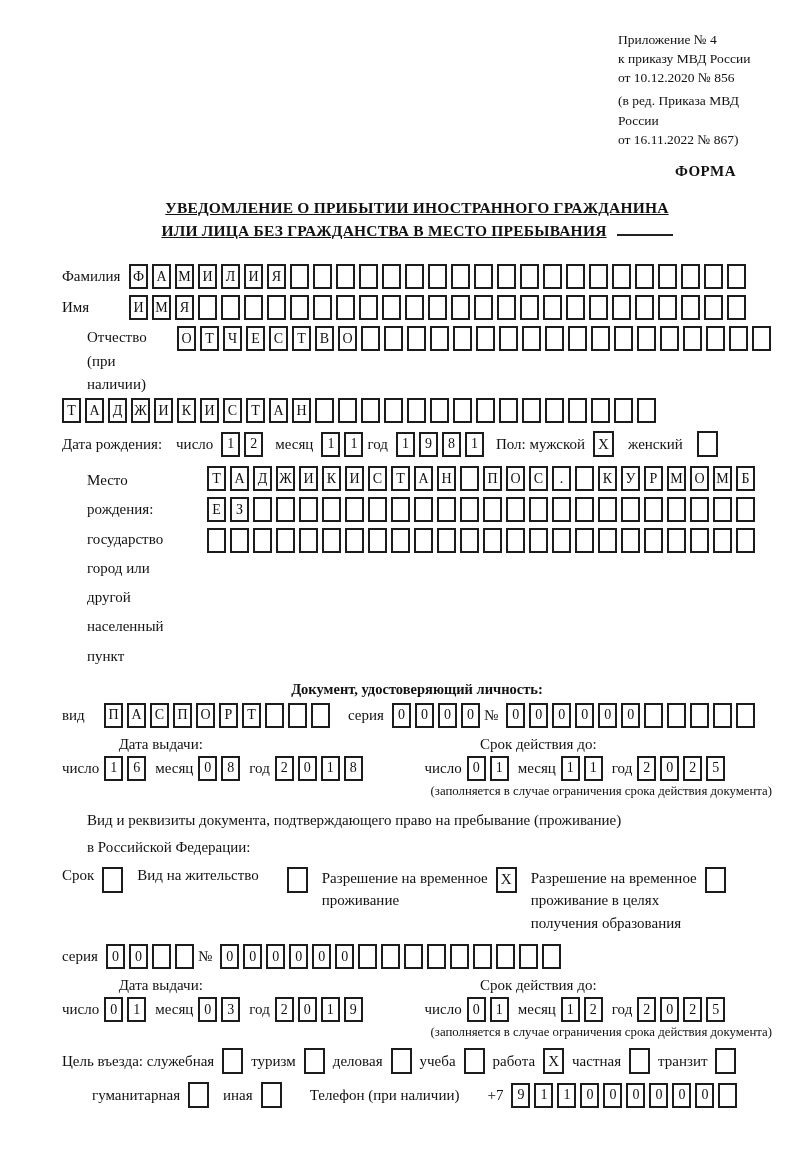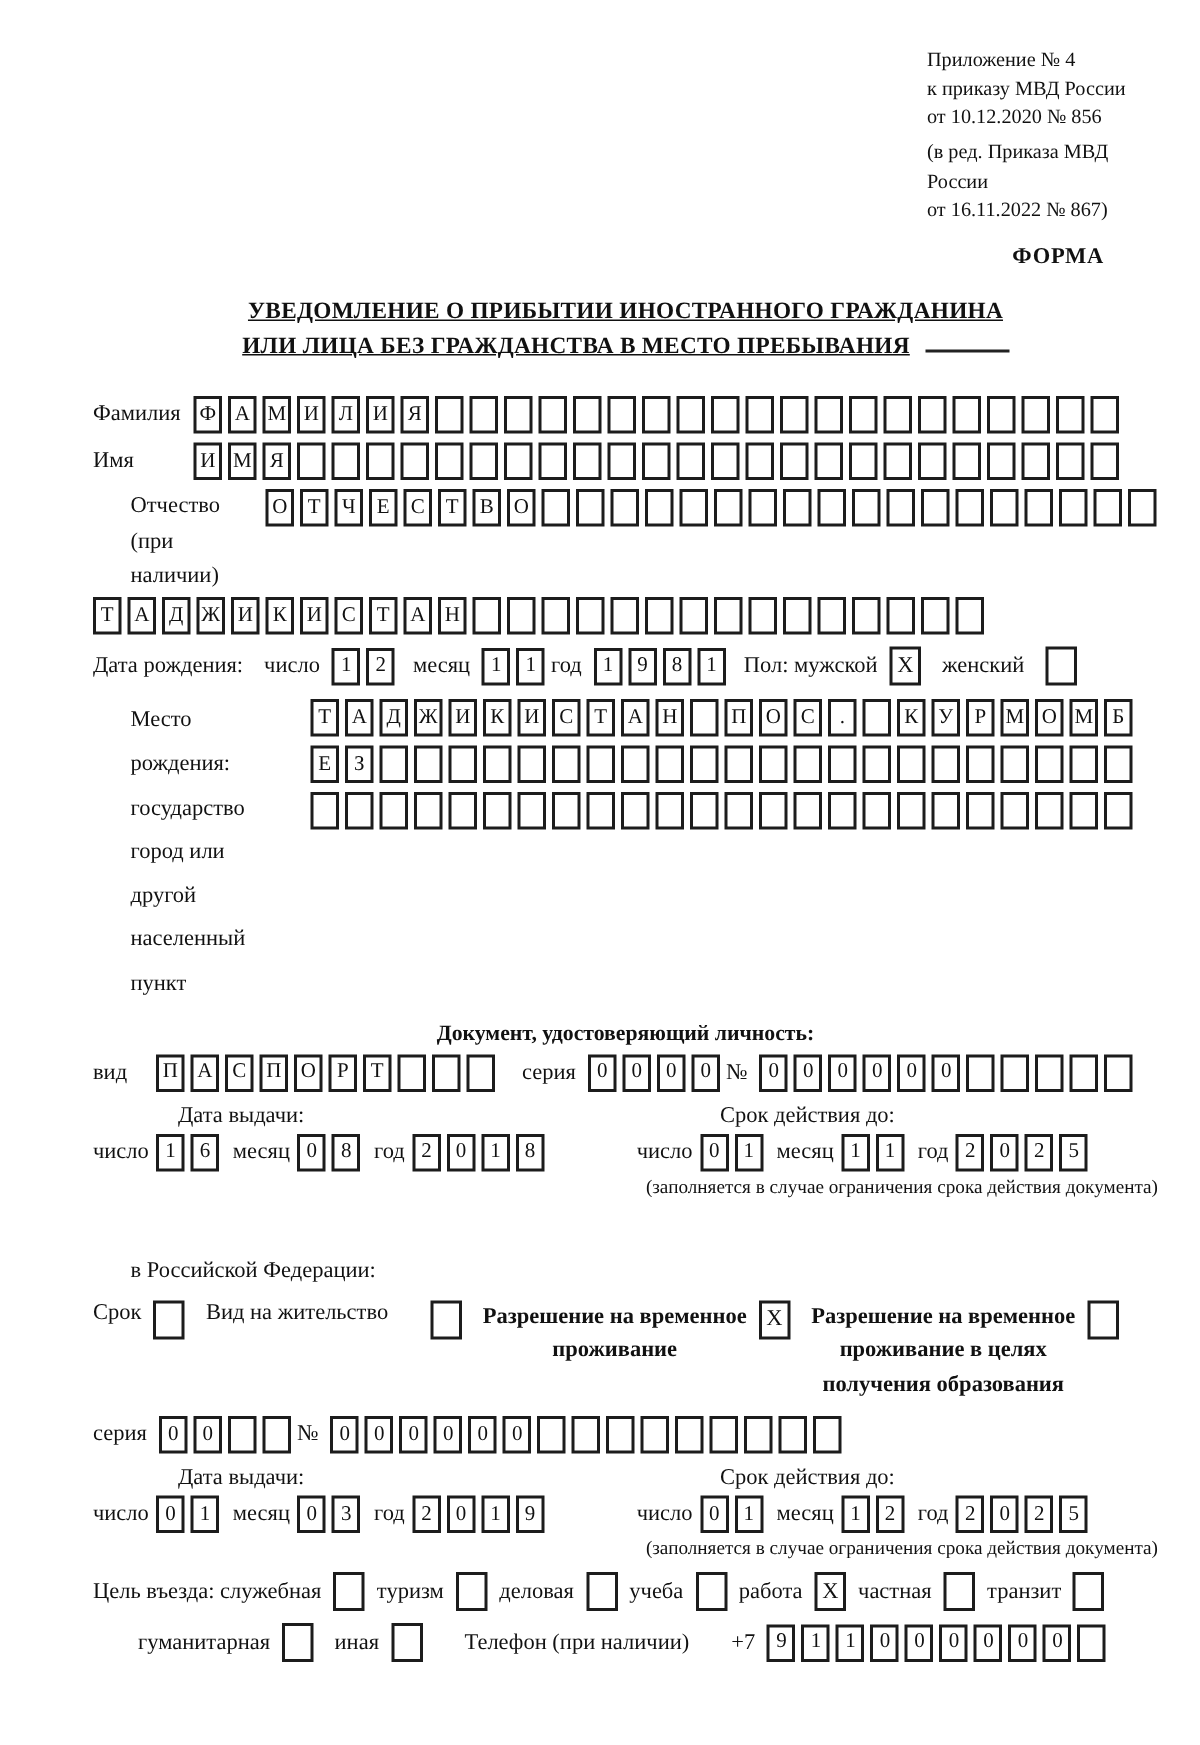--- a/index.html
+++ b/index.html
@@ -52,21 +52,21 @@
   .dcol.right .dhead { padding-right:120px; }
   .drow { display:flex; align-items:center; }
   .drow .t { margin-right:5px; }
   .drow .t2 { margin:0 5px; }
   .note { text-align:right; font-size:12.8px; margin-top:3px; }
 
   .gapx { width:8px; flex:none; }
   .gapx2 { width:14px; flex:none; }
 
   .pair { display:flex; align-items:flex-start; }
-  .pair .plabel { text-align:center; line-height:1.5; margin-right:8px;font-weight:bold; }
+  .pair .plabel { text-align:left; line-height:1.5; margin-right:8px; }
 </style>
 </head>
 <body>
 
 <div class="page">
 
   <div class="hdr">
     <div>Приложение № 4</div>
     <div>к приказу МВД России</div>
     <div>от 10.12.2020 № 856</div>
@@ -421,21 +421,21 @@
             <span class="cbox">0</span>
             <span class="cbox">2</span>
             <span class="cbox">5</span>
           </span>
       </div>
     </div>
   </div>
   <div class="note">(заполняется в случае ограничения срока действия документа)</div>
 
   <div class="stack" style="margin-top:8px; line-height:1.8;">
-    <br>
+    <span>Вид и реквизиты документа, подтверждающего право на пребывание (проживание)</span><br>
     <span>в Российской Федерации:</span>
   </div>
 
   <div class="row start" style="margin-top:6px;">
     <span>Срок</span>
     <span class="gapx"></span>
     <span class="chk"></span>
     <span class="gapx2"></span>
     <span>Вид на жительство</span>
     <span class="gapx2"></span>

